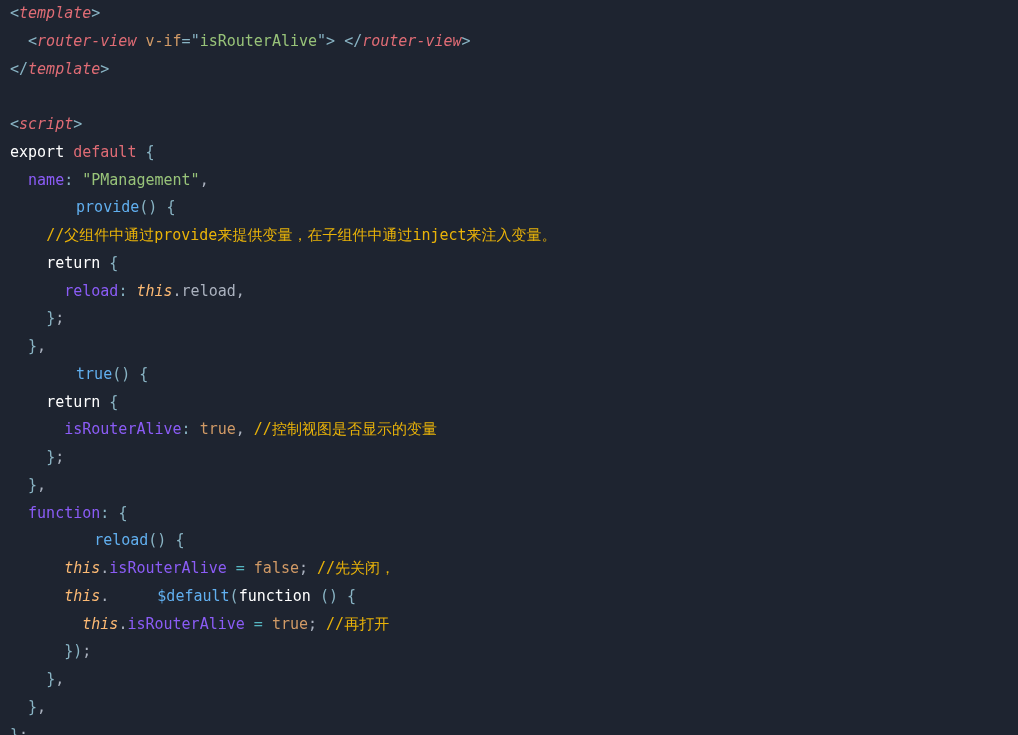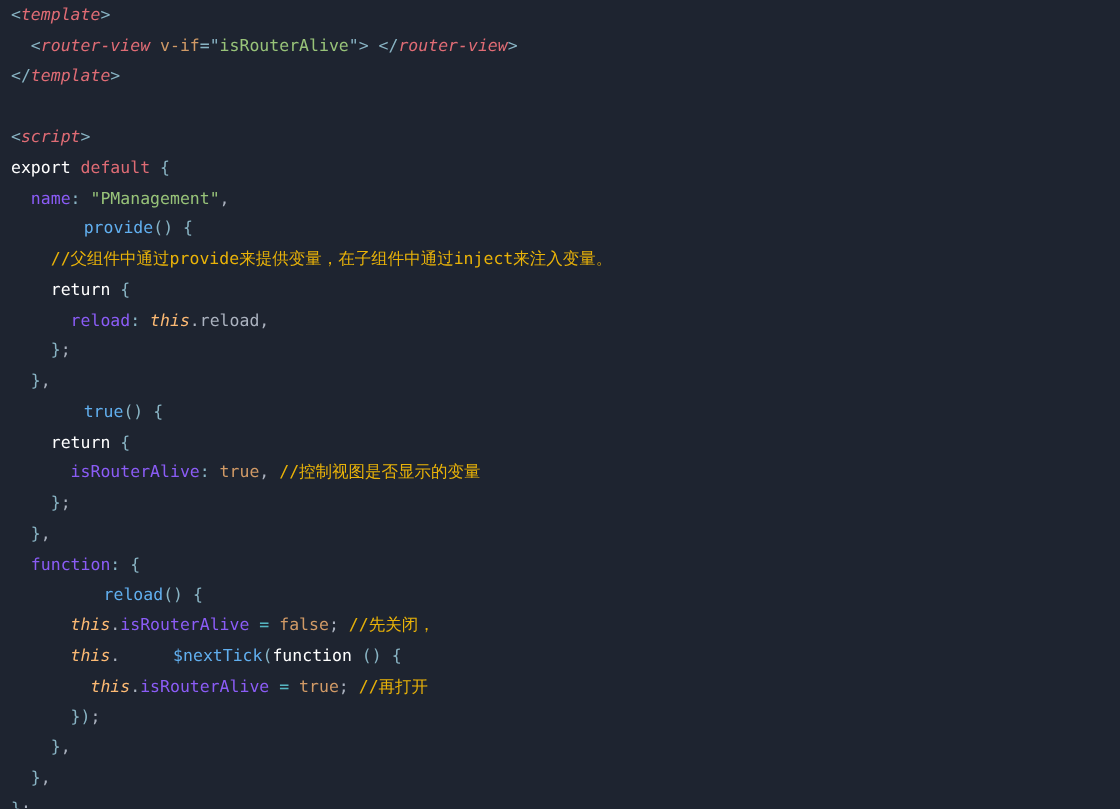--- a/index.html
+++ b/index.html
@@ -50,18 +50,18 @@
 <span><span>    </span><span class="punct">}</span><span class="plain">;</span></span>
 <span><span>  </span><span class="punct">}</span><span class="plain">,</span></span>
 <span><span>  </span><span class="func">true</span><span class="punct">()</span><span> </span><span class="punct">{</span></span>
 <span><span>    </span><span class="keyword-purple">return</span><span> </span><span class="punct">{</span></span>
 <span><span>      </span><span class="prop">isRouterAlive</span><span class="punct">:</span><span> </span><span class="bool">true</span><span class="plain">,</span><span> </span><span class="comment">//控制视图是否显示的变量</span></span>
 <span><span>    </span><span class="punct">}</span><span class="plain">;</span></span>
 <span><span>  </span><span class="punct">}</span><span class="plain">,</span></span>
 <span><span>  </span><span class="prop">function</span><span class="punct">:</span><span> </span><span class="punct">{</span></span>
 <span><span>    </span><span class="func">reload</span><span class="punct">()</span><span> </span><span class="punct">{</span></span>
 <span><span>      </span><span class="this">this</span><span class="plain">.</span><span class="prop">isRouterAlive</span><span> </span><span class="op">=</span><span> </span><span class="bool">false</span><span class="plain">;</span><span> </span><span class="comment">//先关闭，</span></span>
-<span><span>      </span><span class="this">this</span><span class="plain">.</span><span class="func">$nextTick</span><span class="punct">(</span><span class="keyword-purple">function</span><span> </span><span class="punct">()</span><span> </span><span class="punct">{</span></span>
+<span><span>      </span><span class="this">this</span><span class="plain">.</span><span class="func">$default</span><span class="punct">(</span><span class="keyword-purple">function</span><span> </span><span class="punct">()</span><span> </span><span class="punct">{</span></span>
 <span><span>        </span><span class="this">this</span><span class="plain">.</span><span class="prop">isRouterAlive</span><span> </span><span class="op">=</span><span> </span><span class="bool">true</span><span class="plain">;</span><span> </span><span class="comment">//再打开</span></span>
 <span><span>      </span><span class="punct">})</span><span class="plain">;</span></span>
 <span><span>    </span><span class="punct">}</span><span class="plain">,</span></span>
 <span><span>  </span><span class="punct">}</span><span class="plain">,</span></span>
 <span><span class="punct">}</span><span class="plain">;</span></span></pre>
 
 </body></html>

